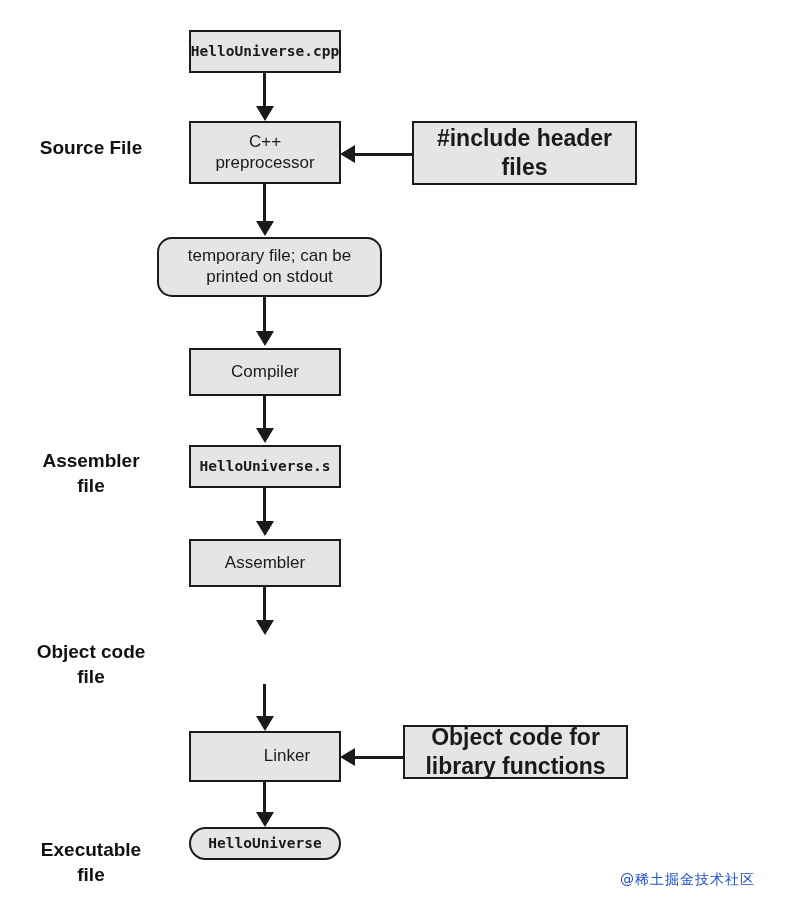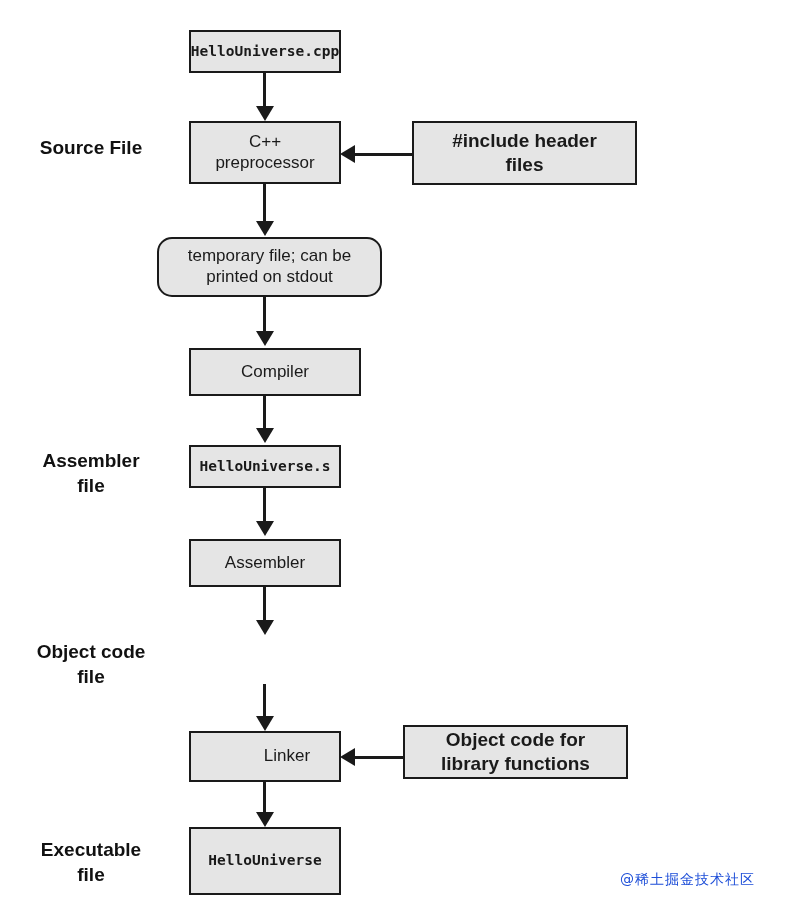--- a/index.html
+++ b/index.html
@@ -52,21 +52,21 @@
   
   .box.proc .txt {
     font-family: "Liberation Sans", sans-serif;
     font-weight: 400;
     font-size: 17px;
   }
   
   .box.side .txt {
     font-family: "Liberation Sans", sans-serif;
     font-weight: bold;
-    font-size: 19px;
+    font-size: 23px;
     line-height: 1.28;
   }
 
   
   .stage-label {
     position: absolute;
     font-family: "Liberation Sans", sans-serif;
     font-weight: bold;
     font-size: 19px;
     line-height: 1.3;
@@ -175,21 +175,21 @@
   <div class="box side" style="left:412px; top:121px; width:225px; height:64px;">
     <span class="txt">#include header
 files</span>
   </div>
 
   <div class="box proc" style="left:157px; top:237px; width:225px; height:60px;border-radius:15px;">
     <span class="txt">temporary file; can be
 printed on stdout</span>
   </div>
 
-  <div class="box proc" style="left:189px; top:348px; width:172px; height:48px;">
+  <div class="box proc" style="left:189px; top:348px; width:152px; height:48px;">
     <span class="txt">Compiler</span>
   </div>
 
   <div class="box mono" style="left:189px; top:445px; width:152px; height:43px;">
     <span class="txt">HelloUniverse.s</span>
   </div>
 
   <div class="box proc" style="left:189px; top:539px; width:152px; height:48px;">
     <span class="txt">Assembler</span>
   </div>
@@ -197,19 +197,19 @@
 
   <div class="box proc" style="left:189px; top:731px; width:152px; height:51px;padding-left:44px;">
     <span class="txt">Linker</span>
   </div>
 
   <div class="box side" style="left:403px; top:725px; width:225px; height:54px;">
     <span class="txt">Object code for
 library functions</span>
   </div>
 
-  <div class="box mono" style="left:189px; top:827px; width:152px; height:68px;">
+  <div class="box mono" style="left:189px; top:827px; width:152px; height:33px;border-radius:24px;">
     <span class="txt">HelloUniverse</span>
   </div>
 
   <div class="watermark" style="left:620px; top:871px;">@稀土掘金技术社区</div>
 
 </div>
 
 </body></html>

